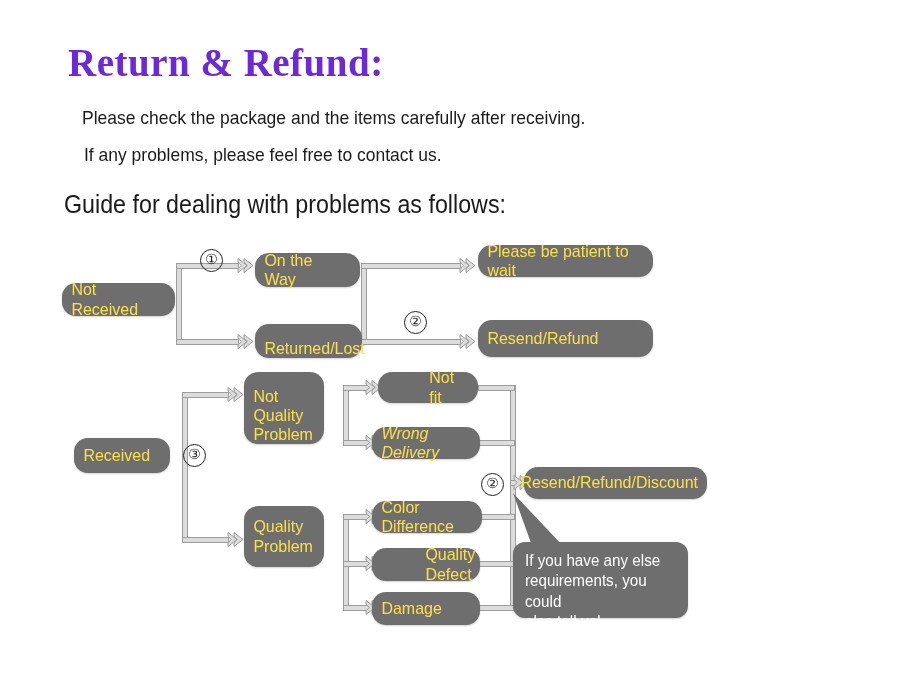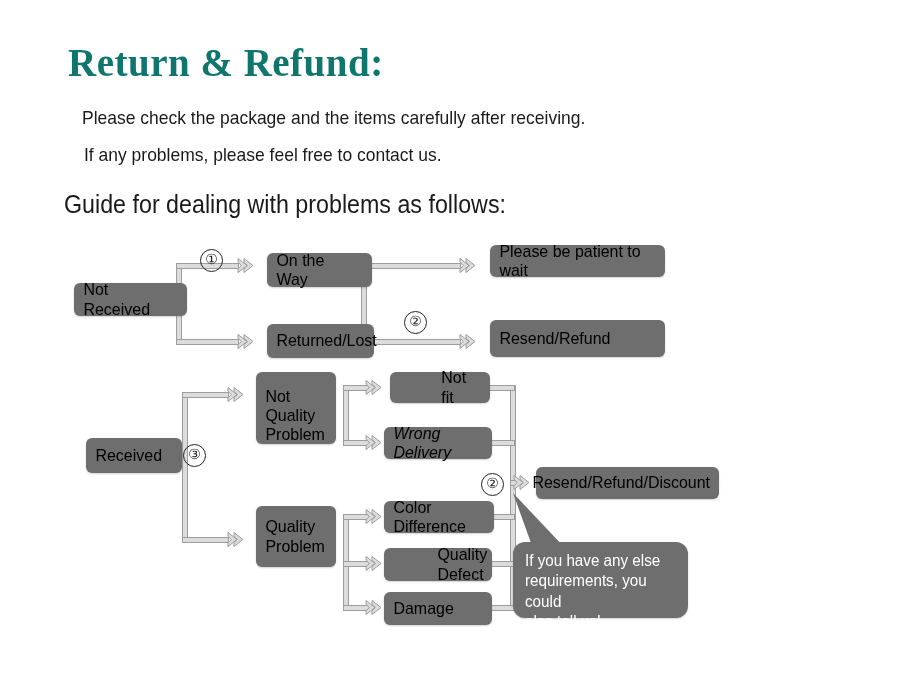--- a/index.html
+++ b/index.html
@@ -26,21 +26,21 @@
 
   
   .title {
     position: absolute;
     left: 68px;
     top: 40px;
     font-family: "Liberation Serif", "DejaVu Serif", serif;
     font-weight: bold;
     font-size: 39px;
     letter-spacing: 0.5px;
-    color: #0f766e;
+    color: #6d28d9;
     white-space: nowrap;
   }
   .lead {
     position: absolute;
     font-size: 19px;
     color: #1a1a1a;
     white-space: nowrap;
     transform: scaleX(0.92);
     transform-origin: left center;
   }
@@ -70,27 +70,26 @@
     position: absolute;
     left: 0; top: 0;
     width: 900px;
     height: 700px;
   }
 
   
   .node {
     position: absolute;
     background: #6e6e6e;
-    border-radius: 6px;
-    color: #000000;
+    border-radius: 14px;
+    color: #fde047;
     box-sizing: border-box;
     display: flex;
     align-items: center;
     box-shadow: 0 1px 2px rgba(0,0,0,0.18);
-    margin-left: 12px;
   }
   .node .txt {
     display: block;
     font-size: 17px;
     line-height: 1.12;
     padding: 0 10px;
     white-space: pre-line;
     transform: scaleX(0.94);
     transform-origin: left center;
   }
@@ -234,21 +233,21 @@
     </svg>
 
     <div class="node" style="left:62px; top:283px; width:113px; height:33px;">
       <span class="txt">Not Received</span>
     </div>
 
     <div class="node" style="left:255px; top:253px; width:105px; height:34px;">
       <span class="txt">On the Way</span>
     </div>
 
-    <div class="node" style="left:255px; top:324px; width:107px; height:34px;">
+    <div class="node" style="left:255px; top:324px; width:107px; height:34px;align-items:flex-end;">
       <span class="txt">Returned/Lost</span>
     </div>
 
     <div class="node" style="left:478px; top:245px; width:175px; height:32px;">
       <span class="txt">Please be patient to wait</span>
     </div>
 
     <div class="node" style="left:478px; top:320px; width:175px; height:37px;">
       <span class="txt">Resend/Refund</span>
     </div>

